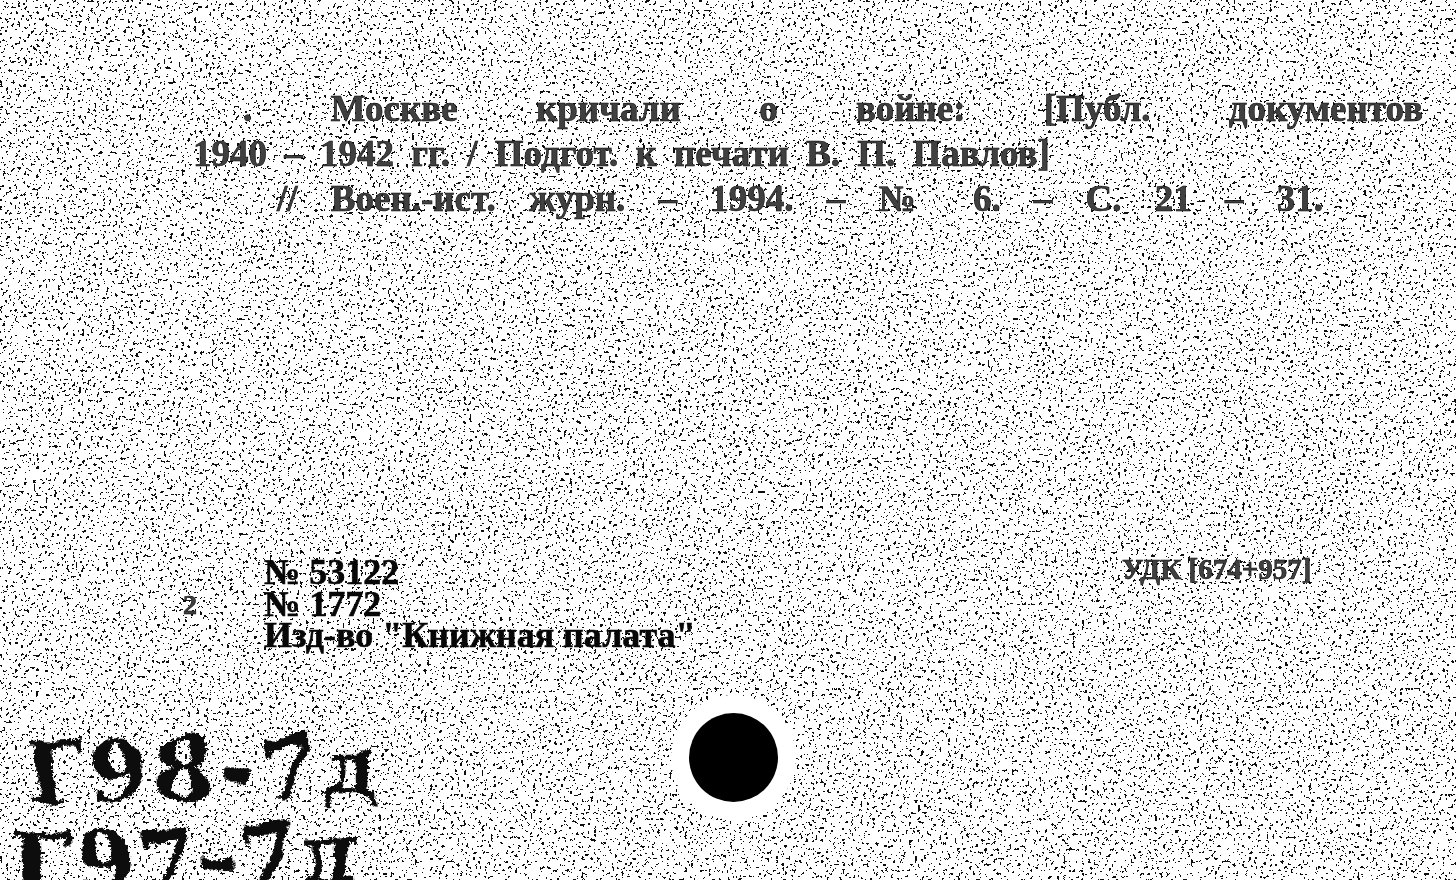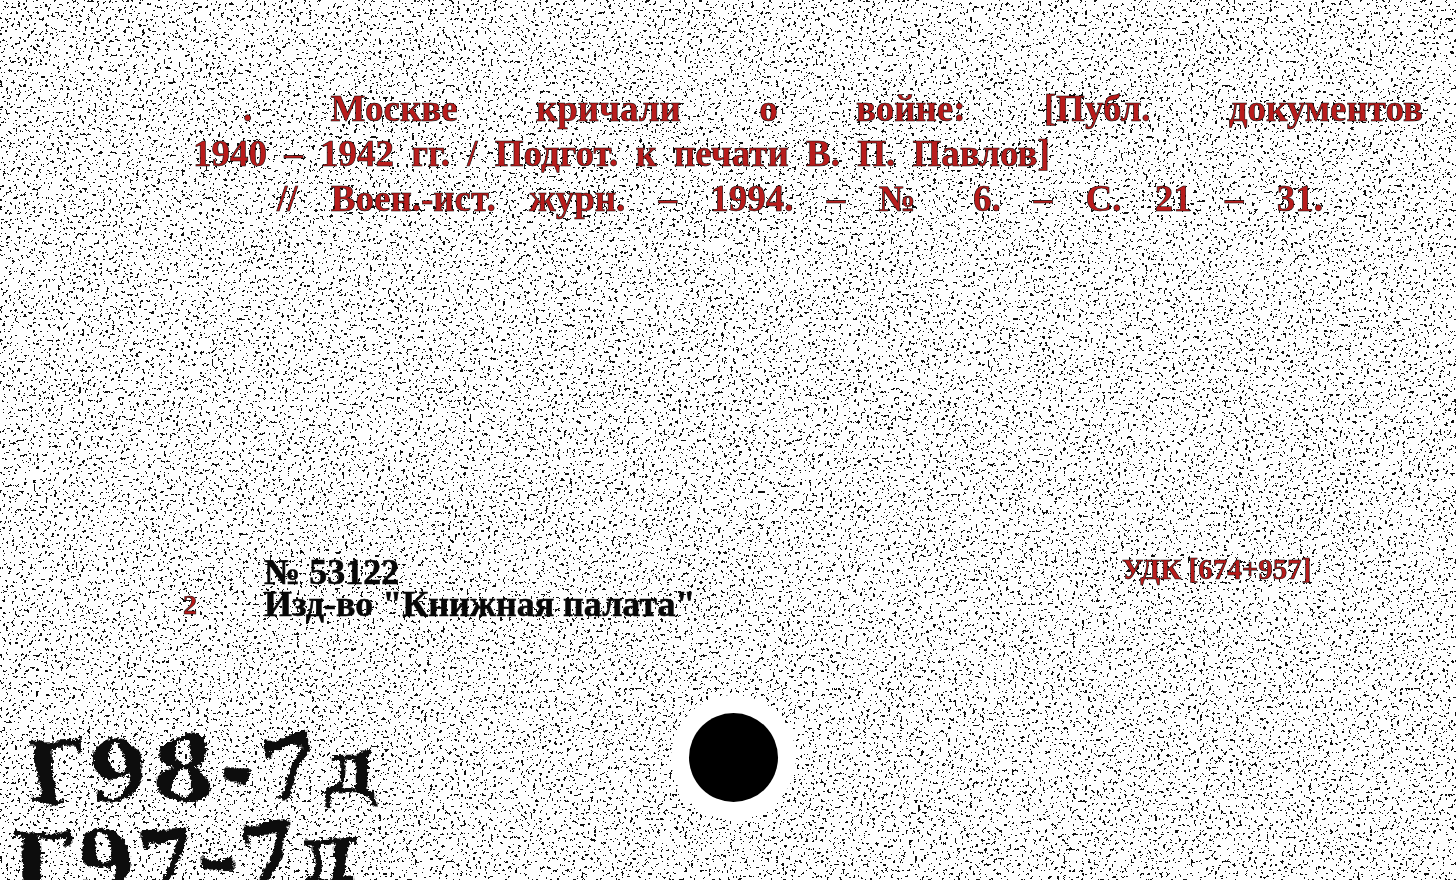--- a/index.html
+++ b/index.html
@@ -11,21 +11,21 @@
     font-family:"Liberation Serif","DejaVu Serif",serif;
     color:#070707;
   }
   .noise-layer {
     position:absolute; left:0; top:0; width:1456px; height:880px;
     pointer-events:none;
   }
   .txt {
     position:absolute;
     font-weight:700;
-    color:#b91c1c;
+    color:#404040;
     -webkit-text-stroke:0.6px #070707;
   }
   .cit { font-size:37px; line-height:45px; }
   .cit-1 { left:243px; top:86px;  width:1180px; text-align:justify; text-align-last:justify; }
   .cit-2 { left:193px; top:131px; word-spacing:8px; white-space:nowrap; }
   .cit-3 { left:277px; top:176px; width:1046px; text-align:justify; text-align-last:justify; }
   .copy-number { left:183px; top:589px; font-size:28px; }
   .reg-block {
     position:absolute; left:264px; top:557px;
     font-size:36px; line-height:31.5px; font-weight:700;
@@ -60,20 +60,21 @@
 </svg>
 
 <div class="txt cit cit-1">. Москве кричали о войне: [Публ. документов</div>
 <div class="txt cit cit-2">1940 – 1942 гг. / Подгот. к печати В. П. Павлов]</div>
 <div class="txt cit cit-3">// Воен.-ист. журн. – 1994. – № 6. – С. 21 – 31.</div>
 
 <div class="txt copy-number">2</div>
 
 <div class="reg-block">
   <div>№ 53122</div>
+  <div>№ 1772</div>
   <div>Изд-во "Книжная палата"</div>
 </div>
 
 <div class="txt udc">УДК [674+957]</div>
 
 <div class="punch-hole"></div>
 
 <svg class="handwriting-svg" width="400" height="174" aria-hidden="true">
   <defs>
     <filter id="wobble" x="-25%" y="-25%" width="150%" height="150%">

